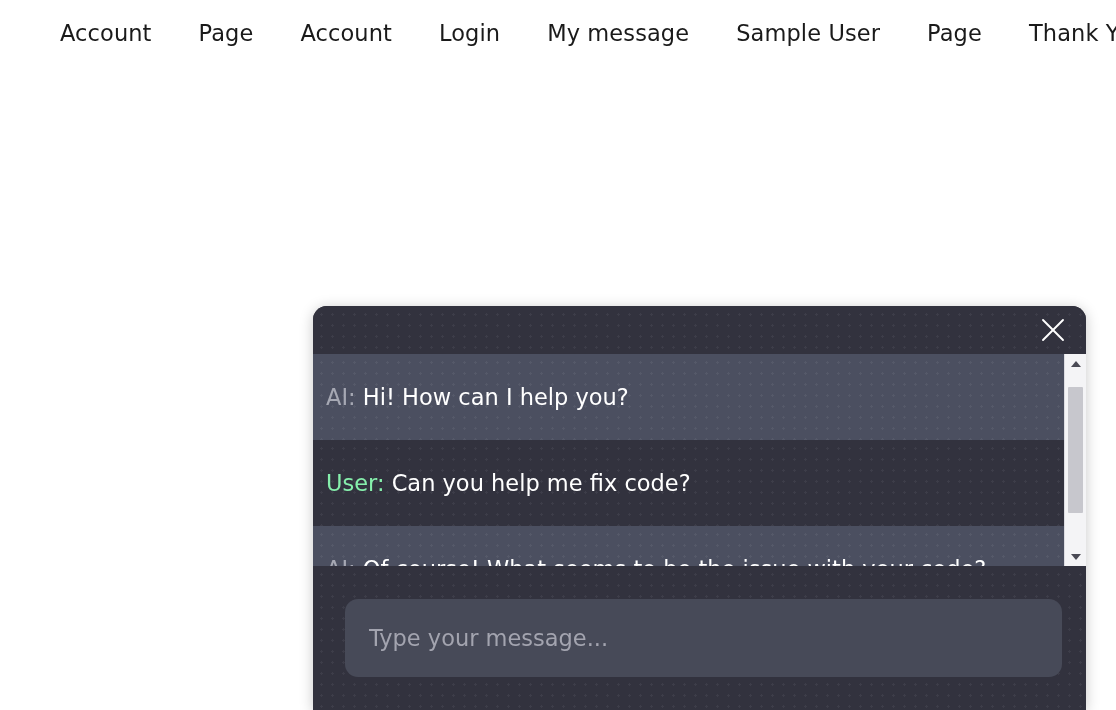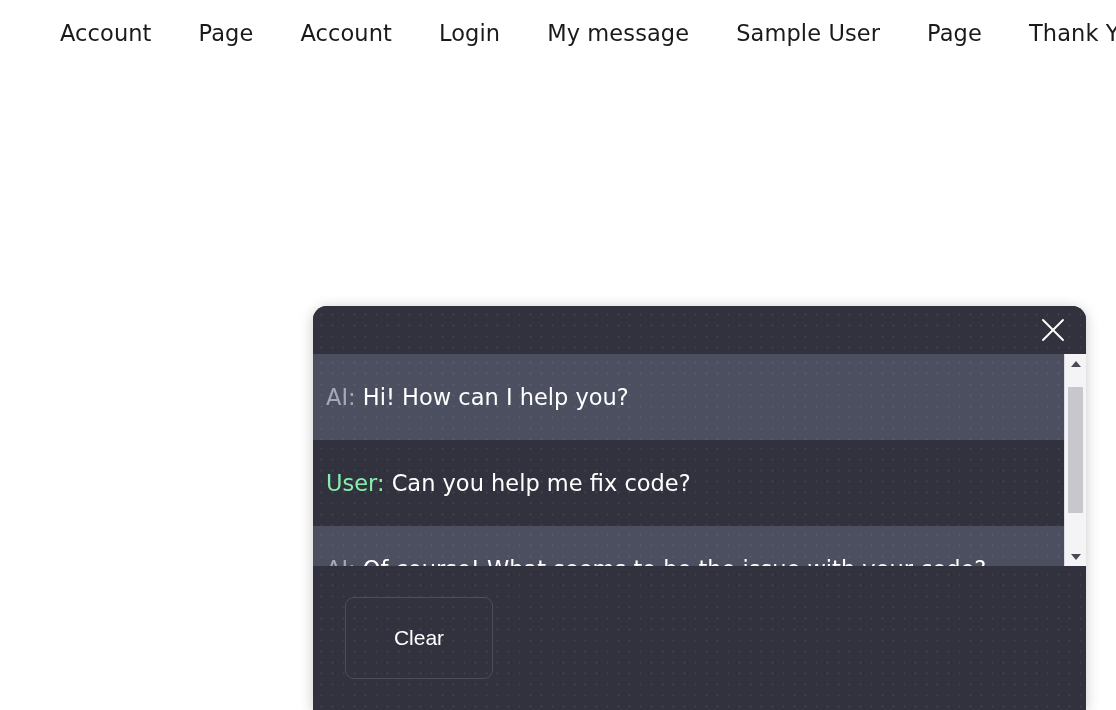--- a/index.html
+++ b/index.html
@@ -290,16 +290,16 @@
         <div class="sb-thumb"></div>
       </div>
       <div class="sb-arrow down">
           <span class="tri"></span>
         </div>
     </div>
 
   </div>
 
   <div class="chat-footer dots">
-    <button class="clear-btn">Clear</button>
+    <input class="msg-input" type="text" placeholder="Type your message..." style="">
   </div>
 
 </section>
 
 </body></html>

